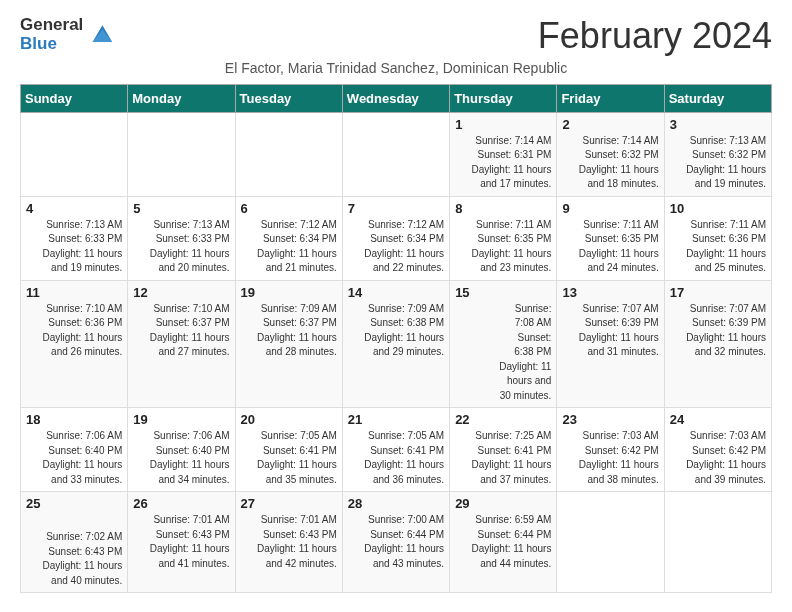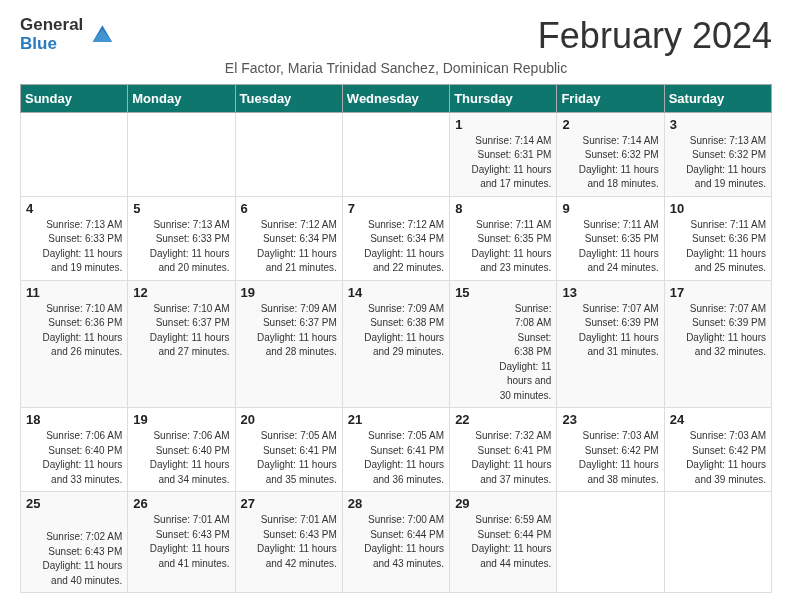--- a/index.html
+++ b/index.html
@@ -263,21 +263,21 @@
 Daylight: 11 hours and 35 minutes.</div>
           </td>
           <td>
             <span class="day-num">21</span>
             <div class="day-info" style="white-space: pre-line;">Sunrise: 7:05 AM
 Sunset: 6:41 PM
 Daylight: 11 hours and 36 minutes.</div>
           </td>
           <td>
             <span class="day-num">22</span>
-            <div class="day-info" style="white-space: pre-line;">Sunrise: 7:32 AM
+            <div class="day-info" style="white-space: pre-line;">Sunrise: 7:25 AM
 Sunset: 6:41 PM
 Daylight: 11 hours and 37 minutes.</div>
           </td>
           <td>
             <span class="day-num">23</span>
             <div class="day-info" style="white-space: pre-line;">Sunrise: 7:03 AM
 Sunset: 6:42 PM
 Daylight: 11 hours and 38 minutes.</div>
           </td>
           <td>

